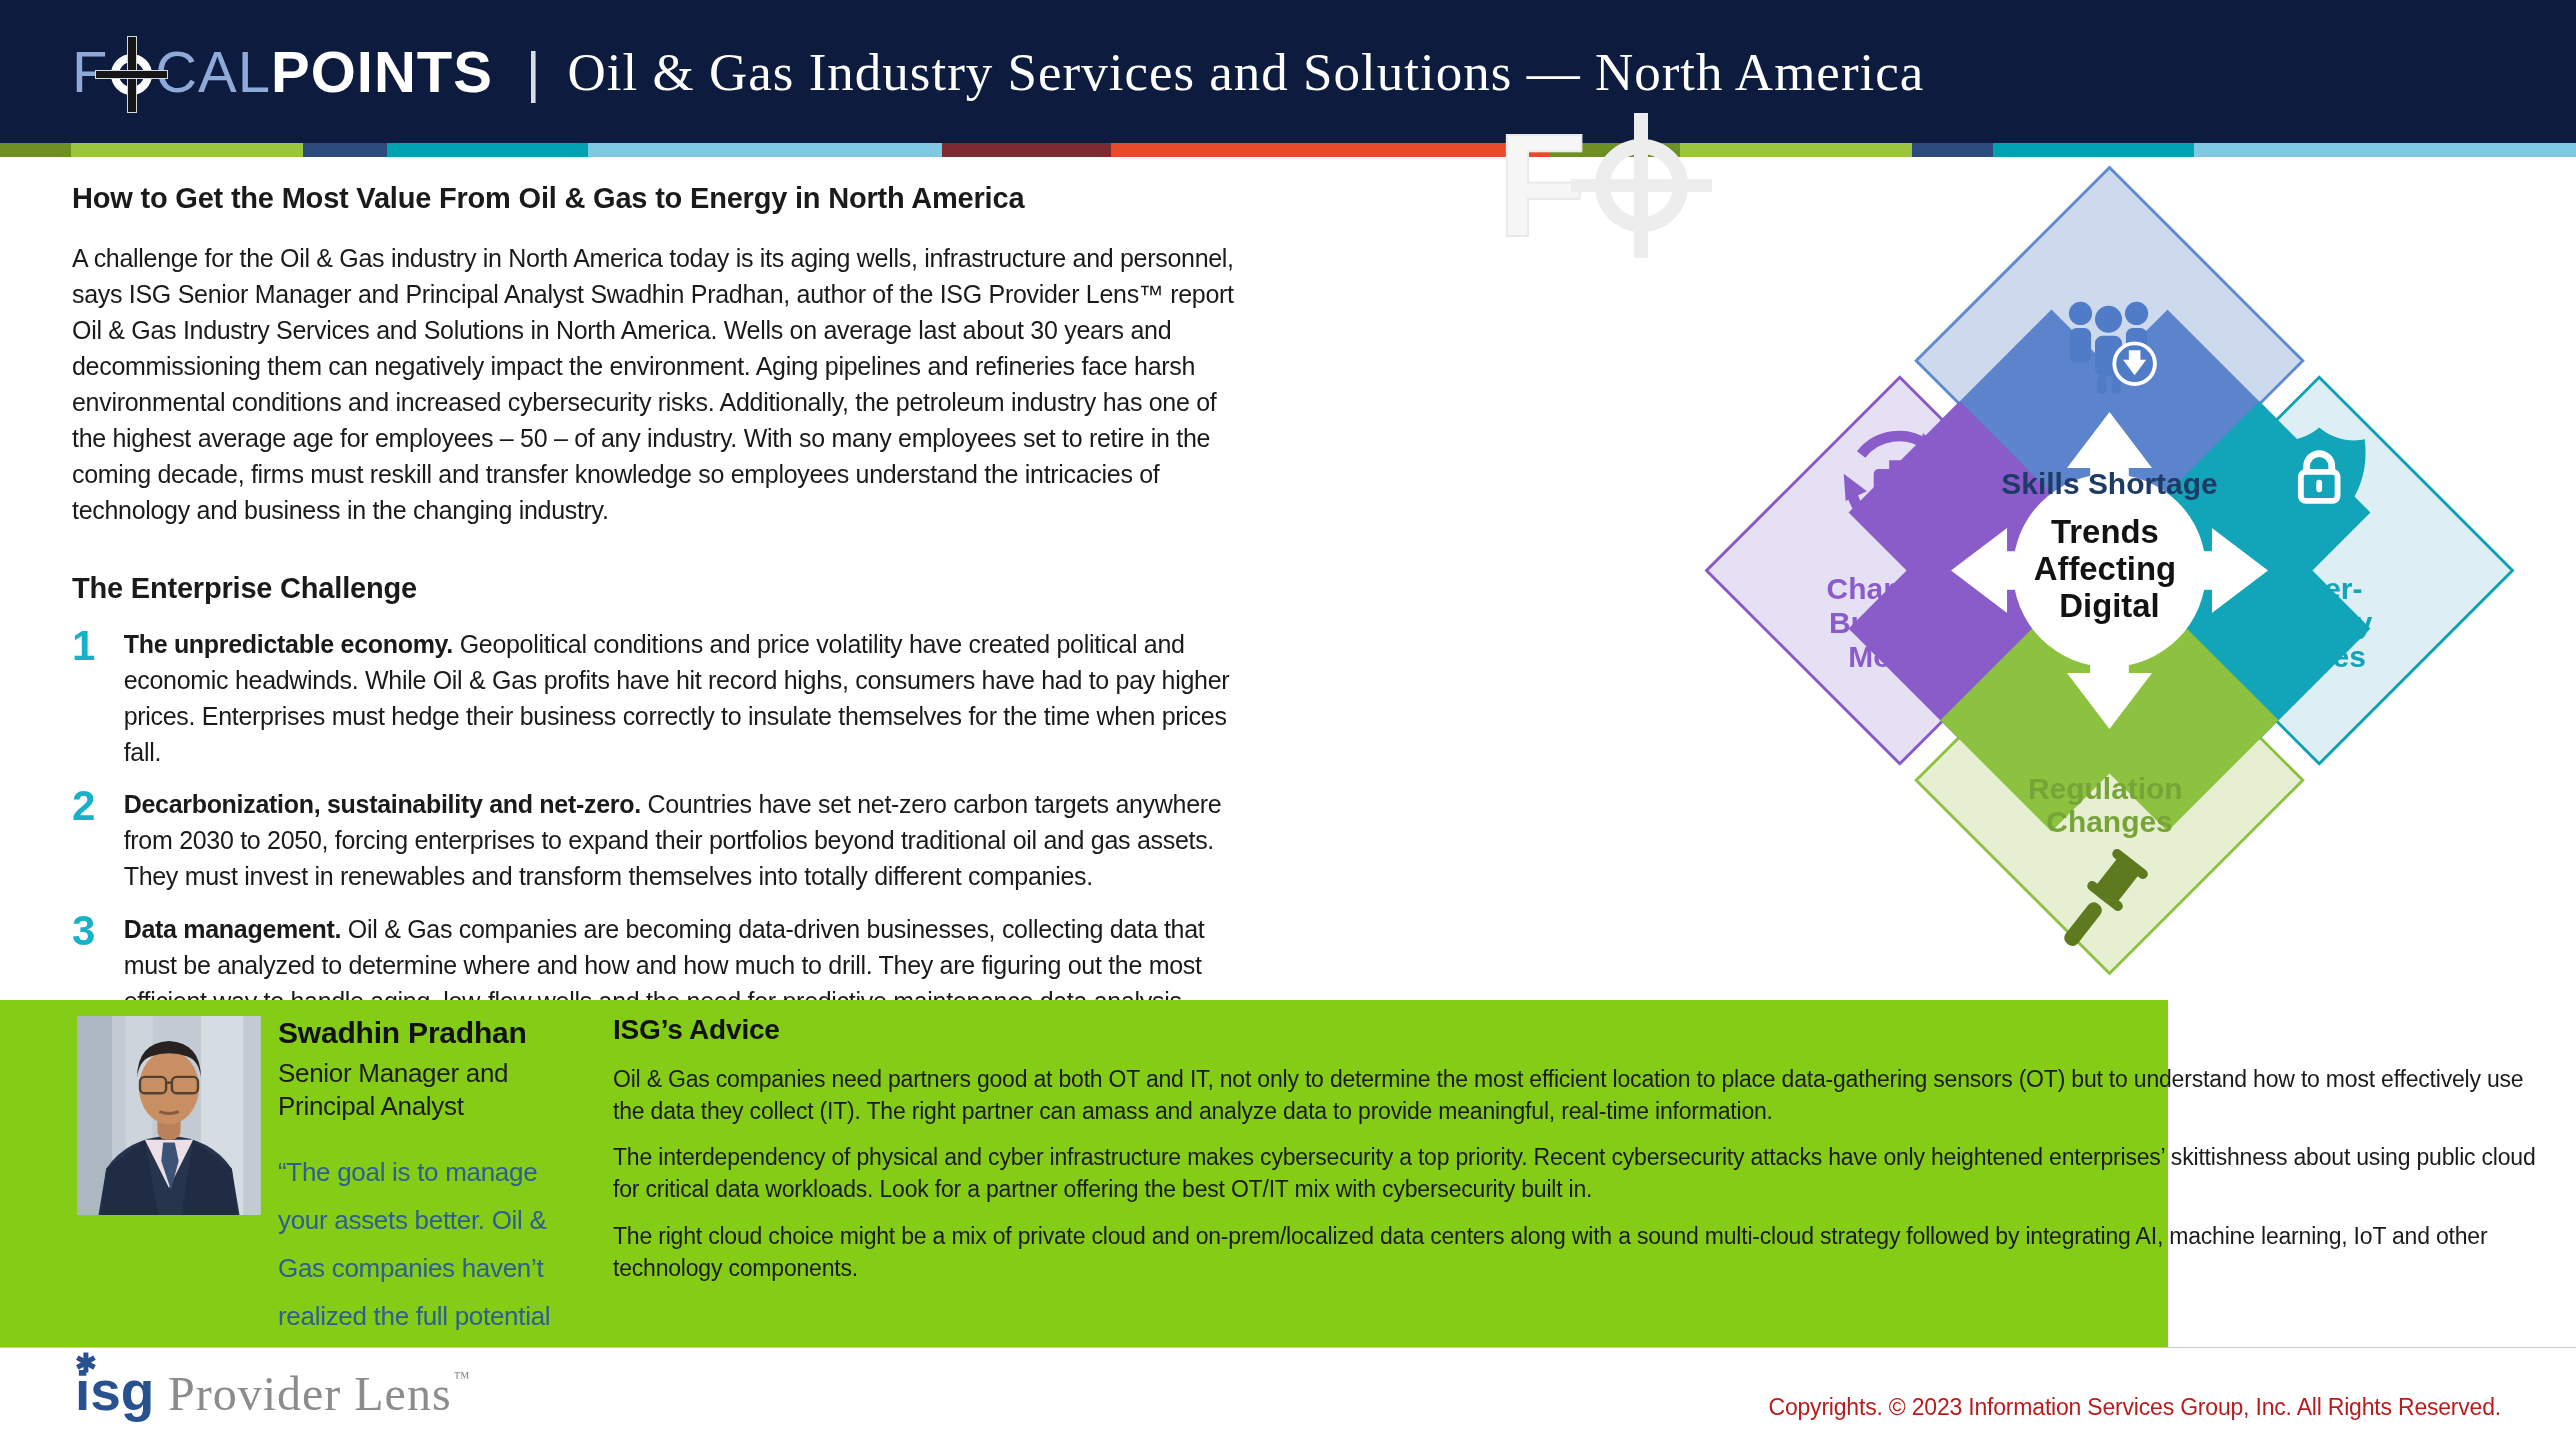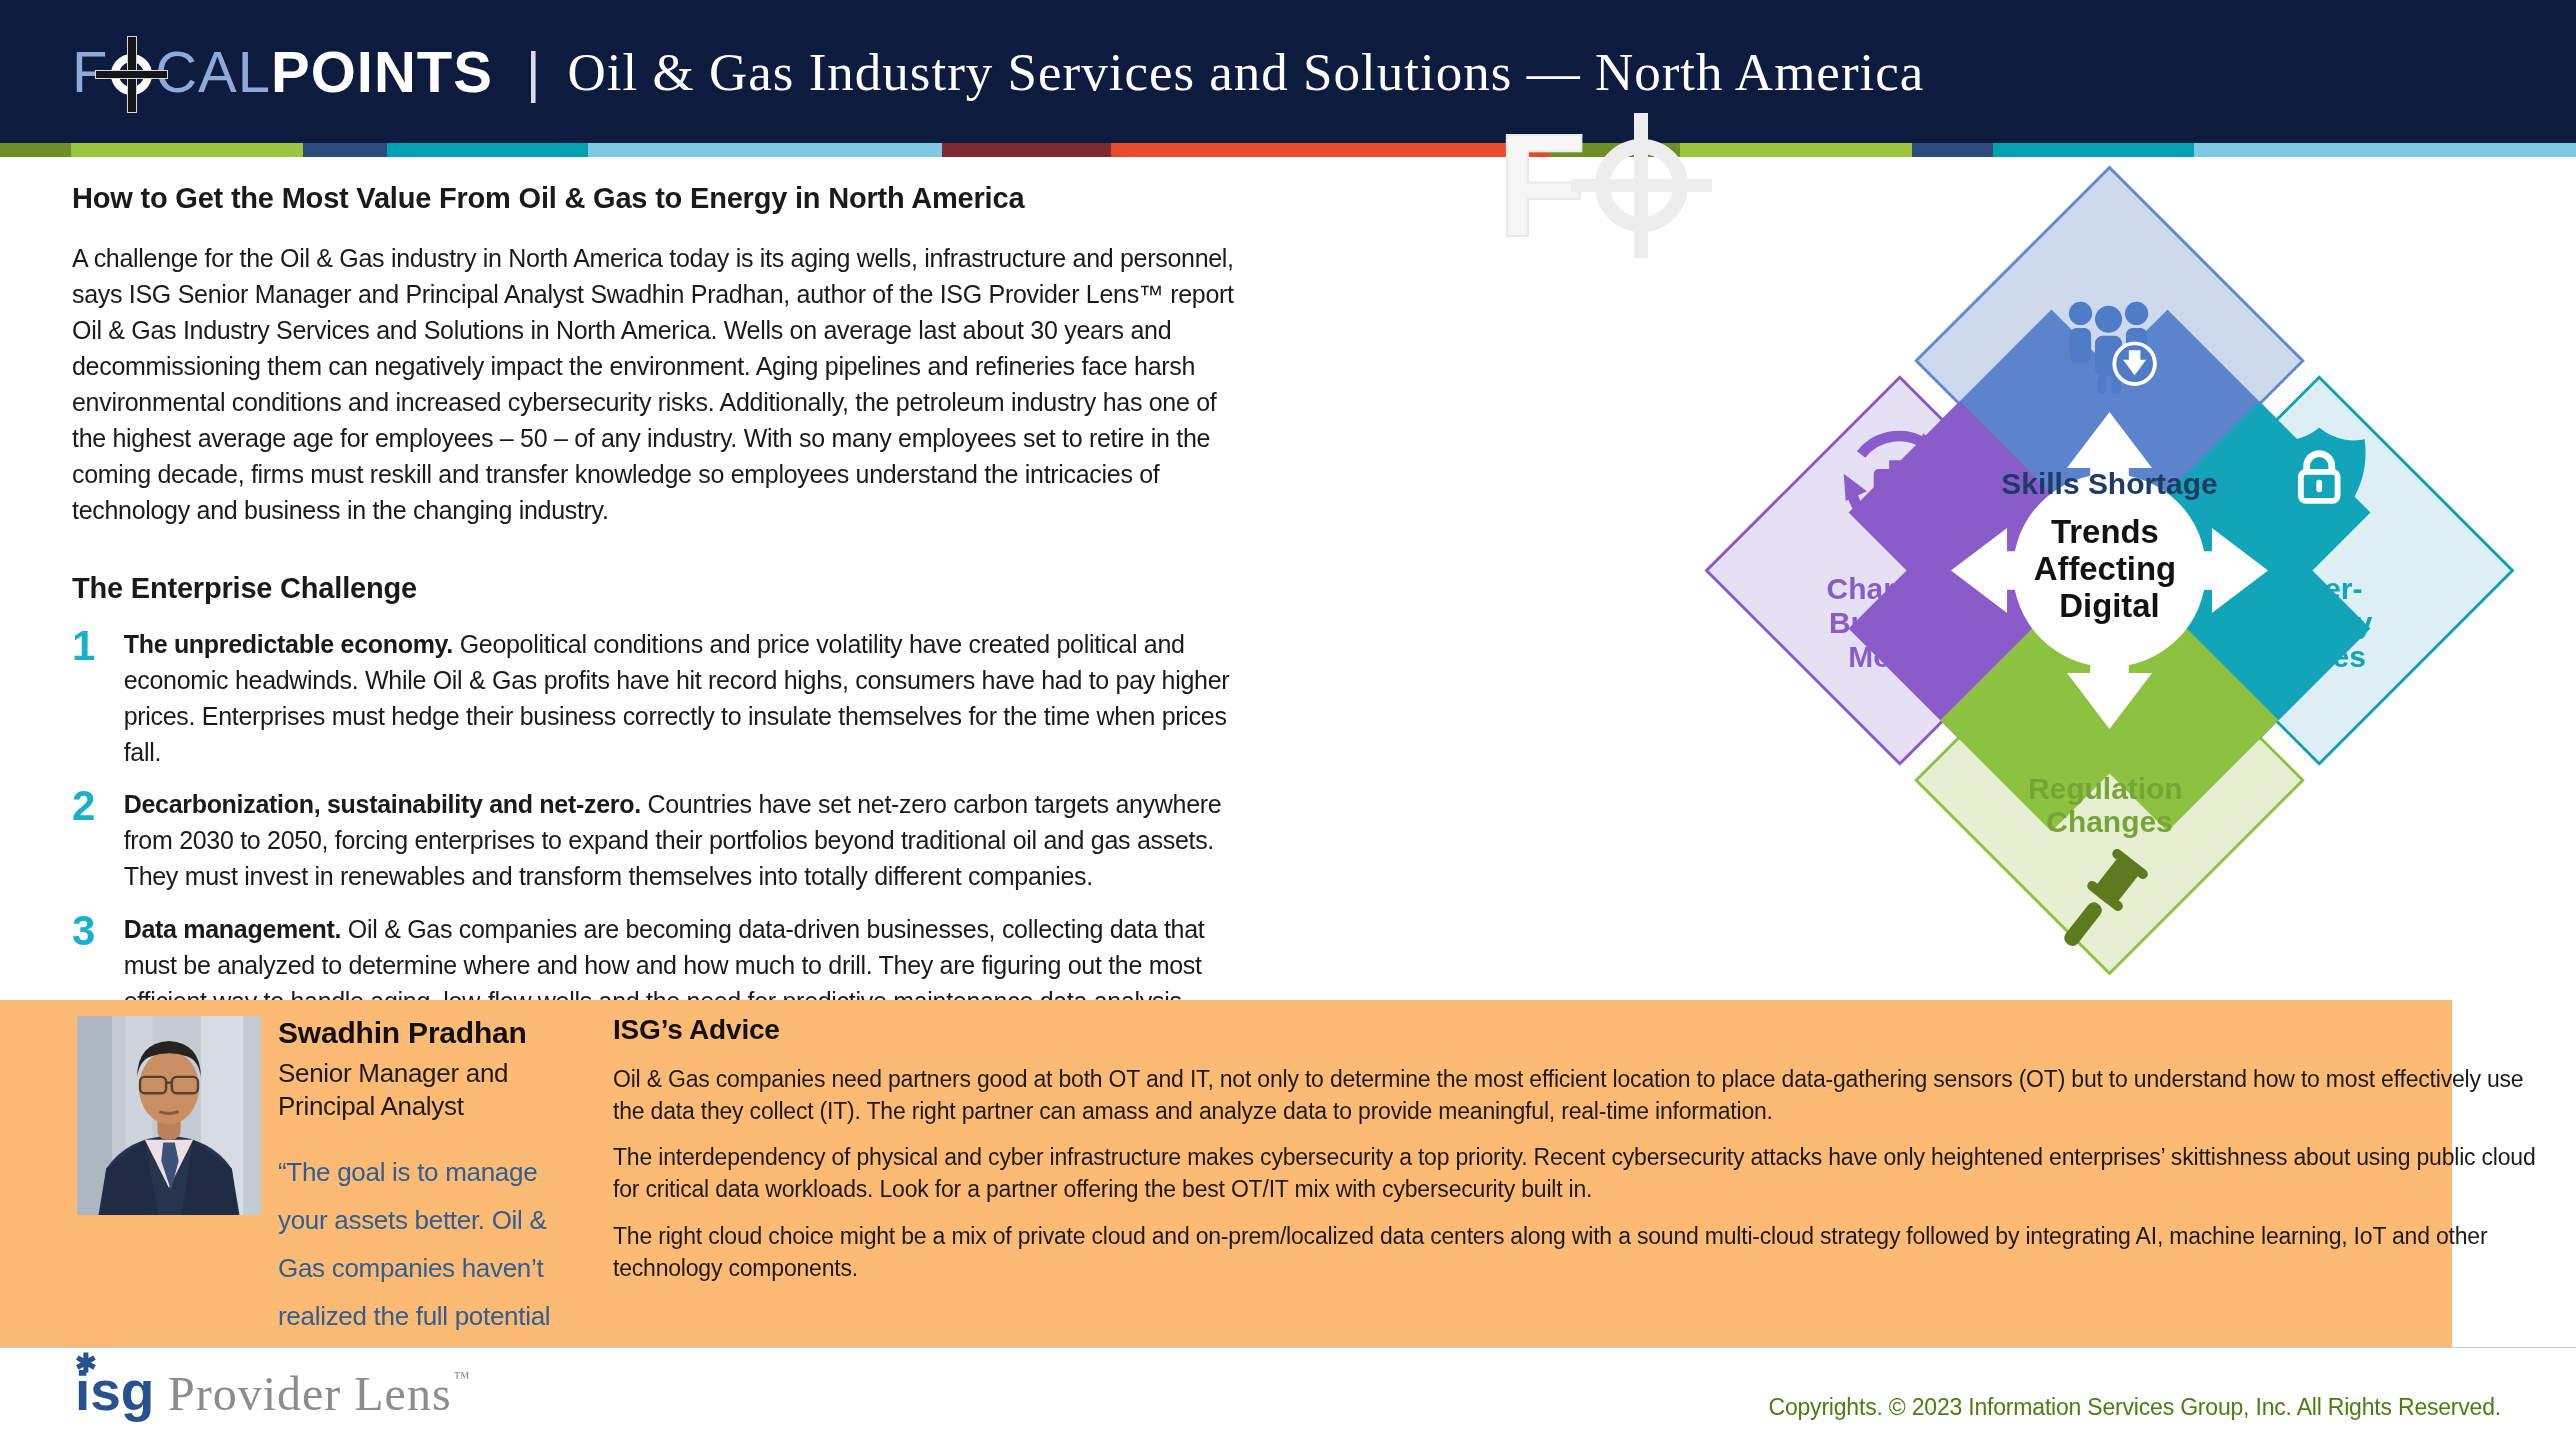--- a/index.html
+++ b/index.html
@@ -35,38 +35,38 @@
 
   
   .wm { position:absolute; left:1497px; top:-56px; font-size:147px; font-weight:700; letter-spacing:1.9px; color:#f6f6f6; -webkit-text-stroke:1.9px #e9e9e9; white-space:nowrap; display:flex; align-items:center; z-index:0; }
   .wm-ring { position:relative; display:inline-block; width:93px; height:93px; border:15.5px solid #ededed; border-radius:50%; margin:0 5.8px; }
   .wm-ring::before { content:""; position:absolute; left:50%; margin-left:-6.8px; top:-41px; bottom:-41px; width:13.5px; background:#ededed; }
   .wm-ring::after { content:""; position:absolute; top:50%; margin-top:-6.8px; left:-39px; right:-39px; height:13.5px; background:#ededed; }
 
   .diagram { position:absolute; left:1692px; top:-3.9px; width:835px; height:835px; z-index:1; }
 
   
-  .band { position:absolute; left:0; top:1000px; width:2452px; height:348px; background:#fdba74; }
+  .band { position:absolute; left:0; top:1000px; width:2168px; height:348px; background:#84cc16; }
   .photo { position:absolute; left:77px; top:16.4px; width:184px; height:199px; }
   .who { position:absolute; left:278px; top:15.5px; width:319px; }
   .who .name { font-size:30px; font-weight:700; color:#111111; margin-bottom:7.7px; letter-spacing:-0.2px; }
   .who .role { font-size:26px; line-height:33px; color:#1c1c1c; letter-spacing:-0.3px; }
   .who .quote { margin-top:25px; font-size:26px; line-height:48px; color:#2e5e92; letter-spacing:-0.3px; width:297px; }
   .advice { position:absolute; left:613px; top:13.5px; width:1927px; }
   .advice h3 { font-size:28px; font-weight:700; color:#111111; margin:0 0 17.4px 0; letter-spacing:-0.2px; }
   .advice p { font-size:23px; line-height:32px; color:#1b1b1b; letter-spacing:-0.2px; margin:0 0 14.5px 0; }
 
   
   .ftr { position:absolute; left:0; top:1347px; width:2576px; height:101px; background:#ffffff; border-top:1.9px solid #c9c9c9; }
   .isglogo { position:absolute; left:75px; top:15.5px; display:flex; align-items:baseline; }
   .isgword { position:relative; font-size:55px; font-weight:800; color:#27518f; letter-spacing:0px; line-height:1; }
   .isgstar { position:absolute; left:0px; top:-13.5px; font-size:26px; color:#27518f; }
   .plword { font-family:"Liberation Serif", serif; font-size:48px; color:#8c8c8c; margin-left:13.5px; letter-spacing:1px; }
   .tm { font-size:16.4px; color:#8c8c8c; vertical-align:27px; margin-left:1.9px; }
-  .copyright { position:absolute; right:75px; top:46px; font-size:23px; color:#4d7c0f; letter-spacing:-0.2px; }
+  .copyright { position:absolute; right:75px; top:46px; font-size:23px; color:#b91c1c; letter-spacing:-0.2px; }
 </style>
 </head>
 <body>
 
 <div class="page">
 
   <div class="hdr">
     <div class="logo">
       <span class="lt">F</span>
         <span class="ring"></span>

